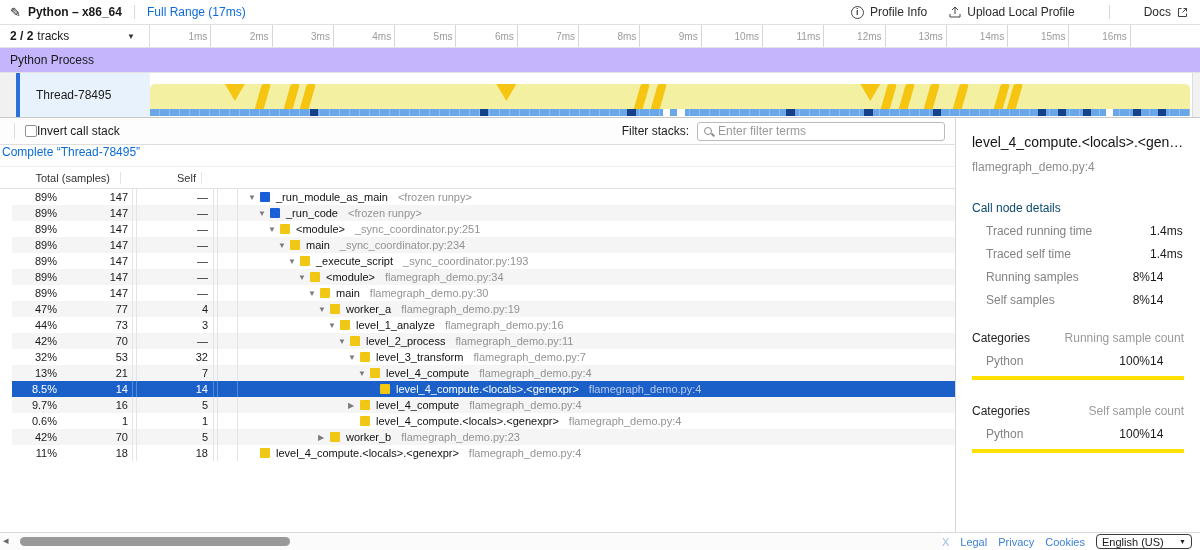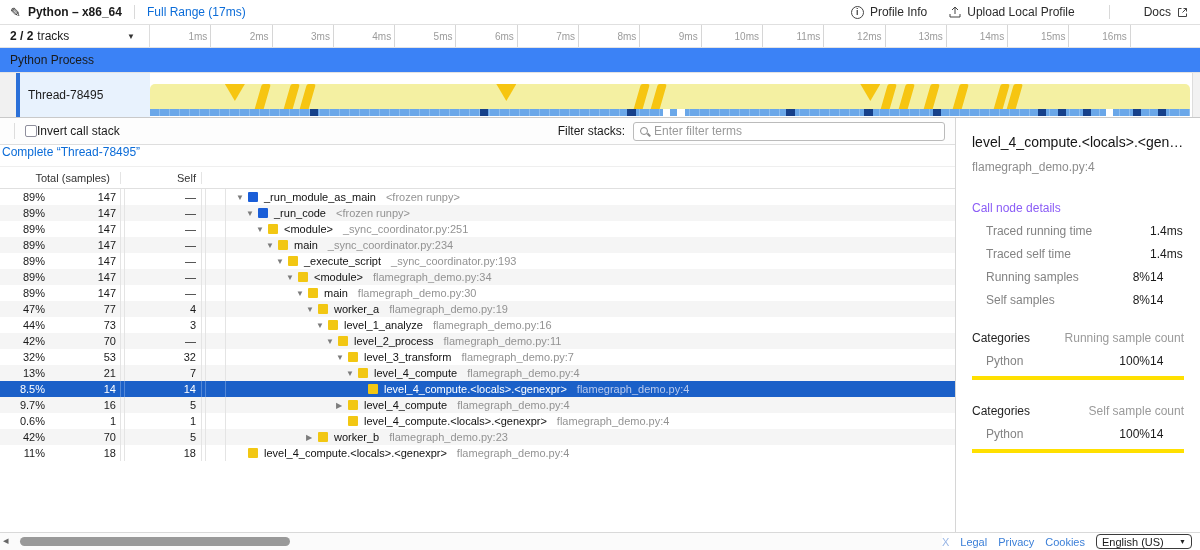--- a/index.html
+++ b/index.html
@@ -18,25 +18,25 @@
 
   
   .ruler { flex: 0 0 23px; display: flex; border-bottom: 1px solid #e3e3e3; }
   .tracks-select { flex: 0 0 150px; display: flex; align-items: center; padding: 0 10px; border-right: 1px solid #ddd; cursor: pointer; }
   .tracks-count { font-weight: 700; margin-right: 4px; }
   .tracks-caret { margin-left: auto; font-size: 8px; color: #333; padding-right: 4px; }
   .tick { flex: 0 0 61.3px; border-right: 1px solid #d6d6d6; display: flex; align-items: center; justify-content: flex-end; padding-right: 3px; color: #9b9b9b; font-size: 10px; }
   .ruler-rest { flex: 1; }
 
   
-  .process-row { flex: 0 0 25px; display: flex; align-items: center; padding-left: 10px; border-bottom: 1px solid #e3e3e3; background: #3b82f6; cursor: pointer; }
+  .process-row { flex: 0 0 25px; display: flex; align-items: center; padding-left: 10px; border-bottom: 1px solid #e3e3e3; background: #c4b5fd; cursor: pointer; }
   .thread-row { flex: 0 0 45px; display: flex; border-bottom: 1px solid #c9c9c9; cursor: pointer; }
   .t-gutter { flex: 0 0 16px; background: #f1f1f1; }
   .t-accent { flex: 0 0 4px; background: #2b70d8; }
-  .t-label { flex: 0 0 130px; background: #e8f2fd; display: flex; align-items: center; padding-left: 8px; }
+  .t-label { flex: 0 0 130px; background: #e8f2fd; display: flex; align-items: center; padding-left: 16px; }
   .t-graph { flex: 1; position: relative; background: #fff; overflow: hidden; }
   .t-act { position: absolute; left: 0; right: 2px; top: 11px; height: 27px; background: #f4f0a2; border-radius: 5px 5px 0 0; overflow: hidden; }
   .mark { position: absolute; top: 0; background: #f6c511; }
   .mark.tri { width: 20px; height: 17px; clip-path: polygon(0 0, 100% 0, 50% 100%); }
   .mark.slash { width: 9px; height: 27px; transform: skewX(-16deg); border-radius: 2px; }
   .t-strip { position: absolute; left: 0; right: 2px; bottom: 1px; height: 7px; background: repeating-linear-gradient(90deg, #6aa7e9 0 9px, #8cbdf0 9px 10px); }
   .s-dark { position: absolute; top: 0; height: 100%; width: 0.8%; background: #16408a; }
   .s-gap { position: absolute; top: 0; height: 100%; width: 0.7%; background: #fff; }
   .t-vscroll { flex: 0 0 8px; background: #f2f2f2; border-left: 1px solid #ddd; }
 
@@ -53,31 +53,31 @@
 
   .controls { flex: 0 0 27px; display: flex; align-items: center; border-bottom: 1px solid #dedede; padding: 0 10px; background: #fdfdfd; }
   .radio-item { display: flex; align-items: center; gap: 5px; margin-right: 10px; cursor: pointer; }
   .radio { width: 12px; height: 12px; border-radius: 50%; border: 1px solid #8f8f9d; background: #fff; }
   .radio.checked { background: #0a6cd6; border-color: #0a6cd6; position: relative; }
   .radio.checked::after { content: ""; position: absolute; left: 3px; top: 3px; width: 4px; height: 4px; border-radius: 50%; background: #fff; }
   .ctrl-sep { width: 1px; height: 16px; background: #ddd; margin: 0 10px 0 4px; }
   .chk-item { display: flex; align-items: center; cursor: pointer; }
   .checkbox { width: 12px; height: 12px; border: 1px solid #8f8f9d; border-radius: 2px; background: #fff; }
   .filter-area { margin-left: auto; display: flex; align-items: center; gap: 8px; }
-  .search-box { width: 312px; height: 19px; border: 1px solid #bbb; border-radius: 3px; display: flex; align-items: center; padding: 0 6px; background: #fff; }
+  .search-box { width: 248px; height: 19px; border: 1px solid #bbb; border-radius: 3px; display: flex; align-items: center; padding: 0 6px; background: #fff; }
   .mag { width: 8px; height: 8px; border: 1.5px solid #8a8a8a; border-radius: 50%; position: relative; flex: none; margin-right: 6px; }
   .mag::after { content: ""; position: absolute; left: 6px; top: 6px; width: 4px; height: 1.5px; background: #8a8a8a; transform: rotate(45deg); }
   .search-box input { border: none; outline: none; flex: 1; font-size: 12px; font-family: "Liberation Sans", sans-serif; color: #222; background: transparent; }
   .search-box input::placeholder { color: #9a9a9a; }
 
   .link-row { flex: 0 0 22px; display: flex; align-items: flex-start; padding-left: 2px; border-bottom: 1px solid #efefef; }
   .root-link { color: #0b6cd8; cursor: pointer; font-size: 12px; }
 
   .theader { flex: 0 0 22px; display: flex; align-items: center; border-bottom: 1px solid #e0e0e0; font-size: 11px; color: #333; }
-  .rows { flex: 1; overflow: hidden; font-size: 11px; }
+  .rows { flex: 1; overflow: hidden; font-size: 11px; padding-left: 12px; }
   .tree-row { height: 16px; display: flex; align-items: stretch; cursor: pointer; }
   .tree-row:nth-child(even) { background: #f5f5f5; }
   .c-total { flex: 0 0 121px; display: flex; align-items: center; border-right: 1px solid #e4e4e4; }
   .c-total .pct { flex: 0 0 45px; text-align: right; }
   .c-total .cnt { flex: 1; text-align: right; padding-right: 4px; }
   .csp { flex: 0 0 4px; border-right: 1px solid #e4e4e4; }
   .c-self { flex: 0 0 77px; display: flex; align-items: center; justify-content: flex-end; padding-right: 5px; border-right: 1px solid #e4e4e4; }
   .c-gap { flex: 0 0 20px; border-right: 1px solid #e4e4e4; }
   .c-name { flex: 1; display: flex; align-items: center; overflow: hidden; white-space: nowrap; min-width: 0; }
   .tw { flex: 0 0 12px; font-size: 8px; color: #7c7c7c; text-align: left; }
@@ -86,21 +86,21 @@
   .fl { color: #939393; margin-left: 10px; }
   .tree-row.selected { background: #1b60c8; color: #fff; }
   .tree-row.selected .fn, .tree-row.selected .tw { color: #fff; }
   .tree-row.selected .fl { color: #b9c9ec; }
   .tree-row.selected .c-total, .tree-row.selected .csp, .tree-row.selected .c-self, .tree-row.selected .c-gap { border-right-color: rgba(255,255,255,0.25); }
 
   
   .sidebar { flex: 0 0 245px; border-left: 1px solid #d6d6d6; padding: 16px 16px 0 16px; overflow: hidden; }
   .sb-title { font-size: 14px; white-space: nowrap; overflow: hidden; text-overflow: ellipsis; color: #141414; }
   .sb-file { margin-top: 10px; color: #8d8d8d; }
-  .sb-section { margin-top: 27px; color: #8b5cf6; }
+  .sb-section { margin-top: 27px; color: #0c4a6e; }
   .sb-row { display: flex; margin-top: 9px; padding-left: 14px; color: #838383; height: 14px; align-items: center; }
   .sb-row .lbl { flex: 1; }
   .sb-row .pv { width: 44px; text-align: right; color: #1a1a1a; }
   .sb-row .vv { width: 34px; text-align: left; color: #1a1a1a; }
   .cat-head { display: flex; margin-top: 24px; align-items: baseline; }
   .cat-head .ch1 { flex: 1; color: #1f1f1f; }
   .cat-head .ch2 { color: #9a9a9a; }
   .cat-bar { height: 4px; margin-top: 8px; }
 
   

